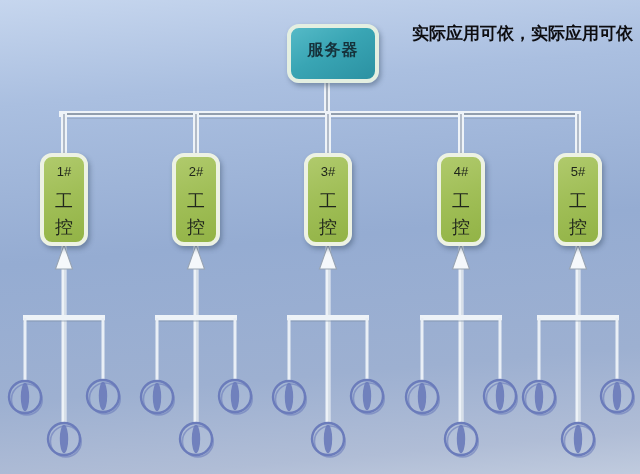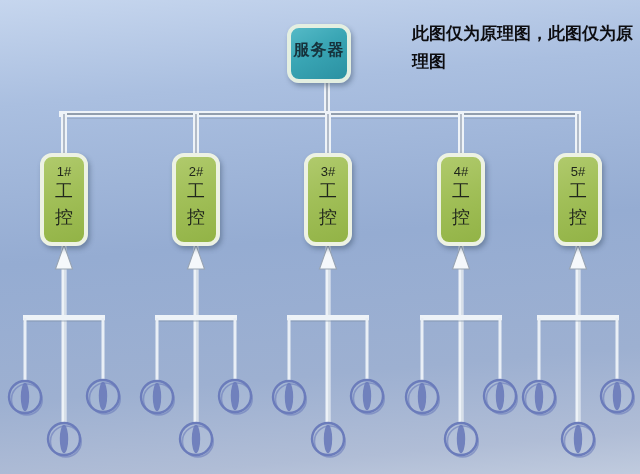--- a/index.html
+++ b/index.html
@@ -3,38 +3,38 @@
 <meta charset="utf-8">
 <style>
   html,body{margin:0;padding:0;background:#e8e8e8;}
   .stage{
     position:relative;width:640px;height:474px;overflow:hidden;
     font-family:"Liberation Sans","DejaVu Sans",sans-serif;
     background:linear-gradient(175deg,#c6d6ee 0%,#aabfe0 20%,#95acd2 50%,#9db0d1 76%,#b0bdd6 92%,#c0cbde 100%);
   }
   svg.layer{position:absolute;left:0;top:0;z-index:1;}
   .server{
-    position:absolute;left:287px;top:24px;width:64px;height:59px;z-index:3;
+    position:absolute;left:287px;top:24px;width:92px;height:59px;z-index:3;
     background:linear-gradient(150deg,#55bac7 0%,#39a5b4 45%,#2b91a2 100%);
     border:4px solid #e4efe1;border-radius:12px;box-sizing:border-box;
     box-shadow:2px 3px 5px rgba(60,80,105,.45);
     display:flex;align-items:flex-start;justify-content:center;
   }
   .server .lbl{margin-top:12px;font-size:16px;font-weight:bold;color:#16323b;letter-spacing:1px;}
   .node{
     position:absolute;top:153px;width:48px;height:93px;z-index:3;
     background:linear-gradient(160deg,#b0ca6c 0%,#a1bf58 45%,#92b346 100%);
     border:4px solid #edf2e3;border-radius:12px;box-sizing:border-box;
     box-shadow:2px 3px 5px rgba(60,80,105,.45);
     display:flex;flex-direction:column;align-items:center;
   }
   .node .num{font-size:13px;color:#20261c;margin-top:7px;font-weight:500;}
   .node .vert{
     width:1.05em;font-size:18px;line-height:1.42;color:#20261c;
-    text-align:center;word-break:break-all;margin-top:0;font-weight:500;
+    text-align:center;word-break:break-all;margin-top:10px;font-weight:500;
   }
   .note{
     position:absolute;left:412px;top:20px;width:226px;z-index:3;
     font-size:17px;font-weight:bold;color:#0d0d10;line-height:28px;
   }
 </style>
 </head>
 <body>
 
 <div class="stage">
@@ -124,16 +124,16 @@
   <div class="node" style="left:437px">
     <span class="num">4#</span>
     <span class="vert">工控</span>
   </div>
   <div class="node" style="left:554px">
     <span class="num">5#</span>
     <span class="vert">工控</span>
   </div>
 
   <div class="note">
-    <div>此图仅为原理图，此图仅为原理图</div>
+    <div>实际应用可依，实际应用可依</div>
   </div>
 
 </div>
 
 </body></html>

